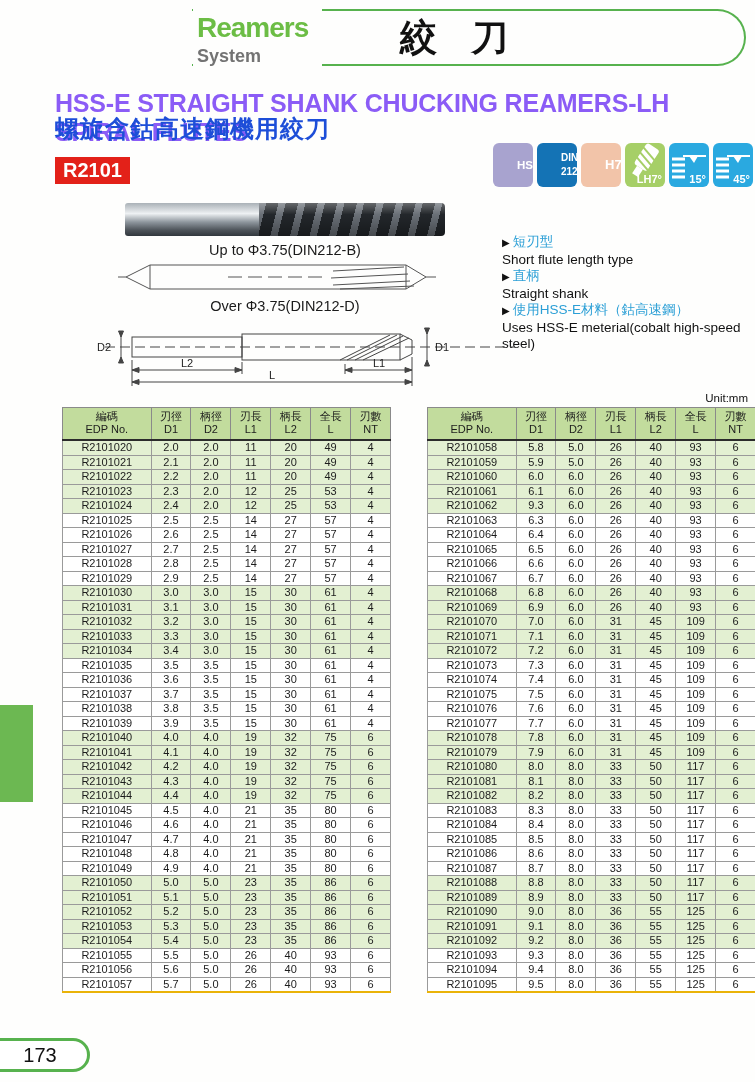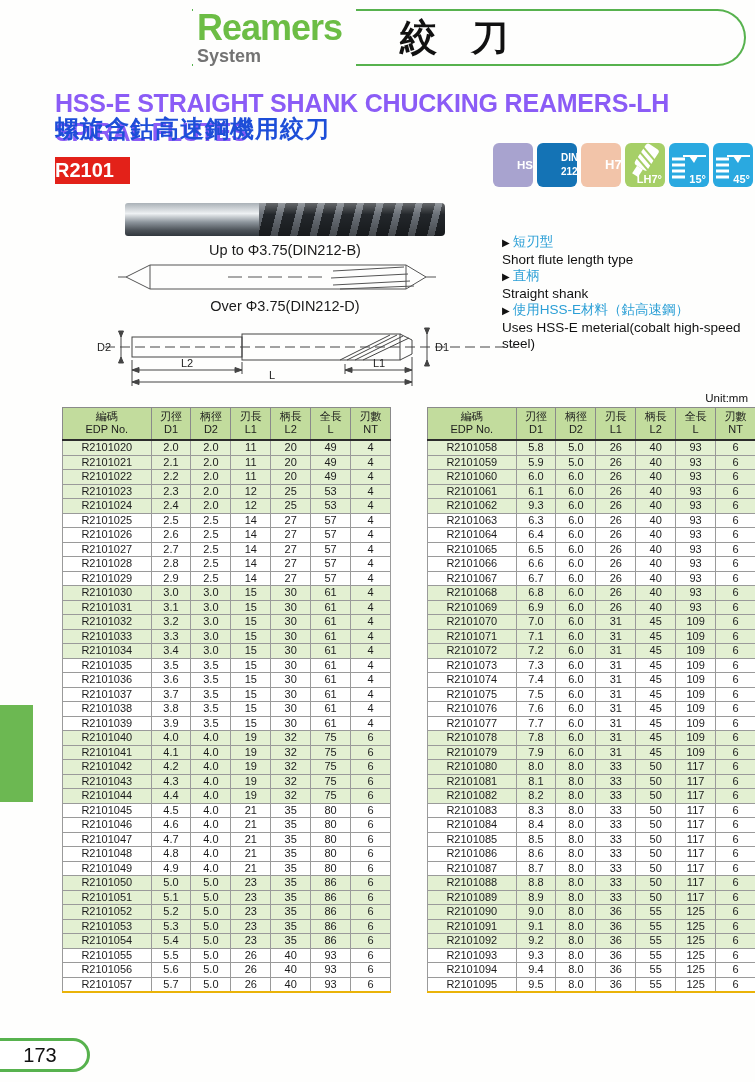--- a/index.html
+++ b/index.html
@@ -3,29 +3,29 @@
 <meta charset="utf-8">
 <style>
   * { margin:0; padding:0; box-sizing:border-box; }
   body { background:#e8e8e8; font-family:"Liberation Sans", sans-serif; }
   .page { position:relative; width:755px; height:1082px; background:#fefefd; overflow:hidden; margin:0 auto; }
 
   
   .header-outline { position:absolute; left:192px; top:9px; width:554px; height:57px;
     border:2px solid #57b24e; border-left:none; border-radius:0 30px 30px 0; }
   .brand-block { position:absolute; left:193px; top:4px; background:#fefefd; padding:6px 14px 2px 4px; }
-  .brand-en { font-size:36px; font-weight:bold; color:#6cbd45; line-height:36px; letter-spacing:-1px; }
+  .brand-en { font-size:28px; font-weight:bold; color:#6cbd45; line-height:36px; letter-spacing:-1px; }
   .brand-sub { font-size:18px; font-weight:bold; color:#737373; line-height:18px; margin-top:1px; }
   .brand-zh { position:absolute; left:400px; top:13px; font-size:37px; font-weight:bold; color:#111; letter-spacing:12px; white-space:nowrap; }
 
   
   .title-en { position:absolute; left:55px; top:89px; width:700px; font-size:25px; font-weight:bold; color:#8b5cf6; letter-spacing:-0.2px; }
   .title-zh { position:absolute; left:55px; top:113px; font-size:24px; font-weight:bold; color:#1d4ed8; letter-spacing:1px; }
   .model-badge { position:absolute; left:55px; top:157px; width:75px; height:27px; background:#e32119;
-    color:#fff; font-size:20px; font-weight:bold; line-height:27px; }
+    color:#fff; font-size:20px; font-weight:bold; text-align:center; line-height:27px; }
 
   
   .badges { position:absolute; left:493px; top:143px; display:flex; gap:4px; }
   .badge { width:40px; height:44px; border-radius:6px; color:#fff; font-weight:bold; position:relative; overflow:hidden;padding-left:24px; }
   .badge.hsse { background:#a8a3cf; text-align:center; line-height:44px; font-size:11.5px; }
   .badge.din { background:#1473b5; text-align:right; font-size:10px; line-height:14px; padding-top:8px; }
   .badge.h7 { background:#f2c4a9; text-align:center; line-height:44px; font-size:13px; }
   .badge.lh7 { background:#a6cf67; }
   .badge.deg { background:#2aa9e0; }
   .badge .corner-label { position:absolute; right:3px; bottom:2px; font-size:11px; }

